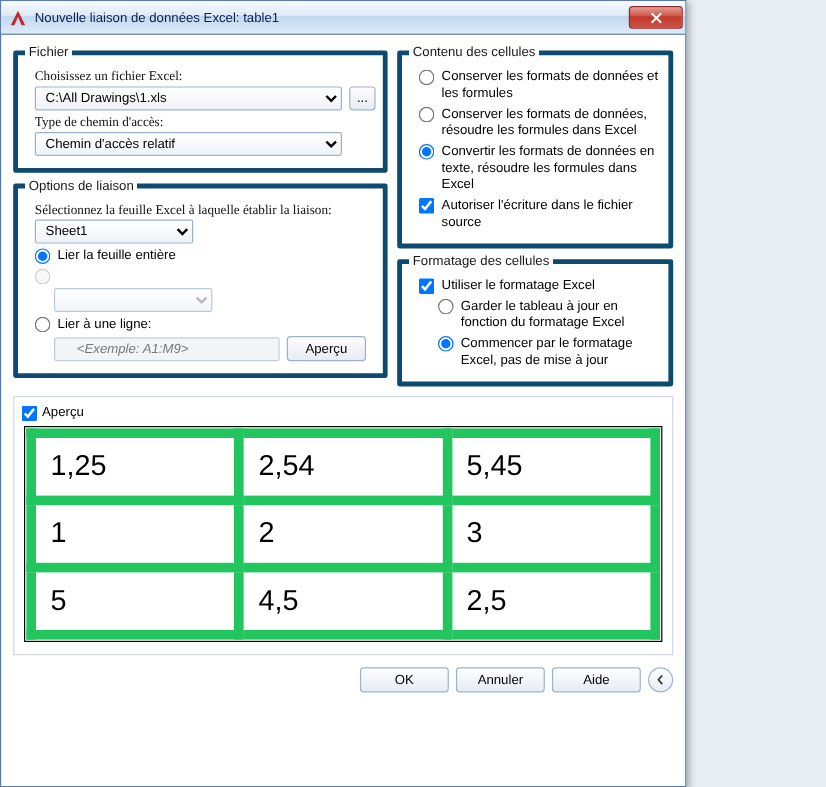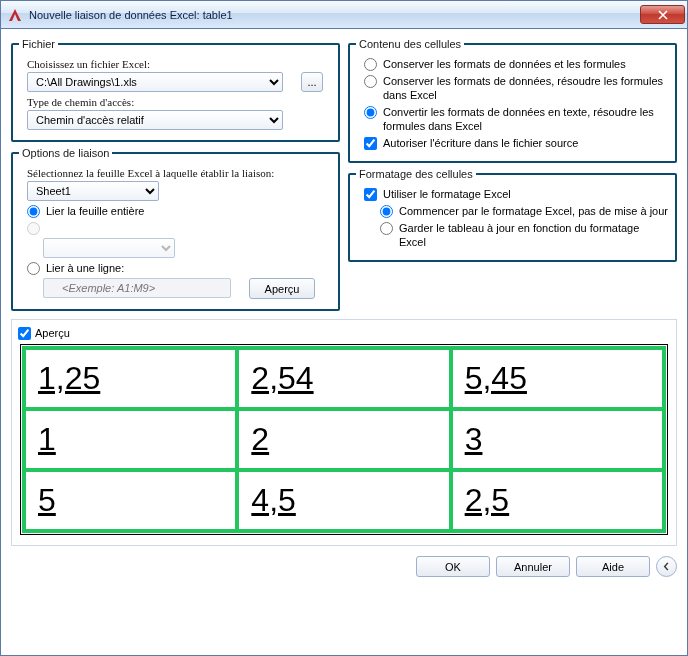--- a/index.html
+++ b/index.html
@@ -1,51 +1,51 @@
 <!DOCTYPE html>
 <html><head>
 <meta charset="utf-8">
 <style>
   * { box-sizing: border-box; font-family: "Segoe UI", Tahoma, sans-serif; font-size: 11px; }
   body { margin: 0; background: #e8ecf3; }
-  .window { width: 688px; height: 656px; background: #fff; border: 1px solid #5a7aa7; box-shadow: 2px 2px 6px rgba(0,0,0,.3); }
+  .window { width: 572px; height: 656px; background: #fff; border: 1px solid #5a7aa7; box-shadow: 2px 2px 6px rgba(0,0,0,.3); }
   .titlebar { height: 28px; background: linear-gradient(#f7fbff,#dce9f7 45%,#c3d7ee 46%,#dceafb); border-bottom: 1px solid #5a7aa7; display:flex; align-items:center; padding:0 2px 0 6px; }
   .app-icon { width:16px; height:16px; display:flex; align-items:center; justify-content:center; margin-right:6px;}
   .app-icon svg{width:16px;height:16px;}
   .title { flex:1; color:#0a214a; }
   .close-btn { width:45px; height:19px; background: linear-gradient(#e49d96,#cf5045 45%,#c0392b 46%,#cf5045); border:1px solid #8b3026; border-radius:3px; color:#fff; display:flex;align-items:center;justify-content:center; cursor:pointer;}
   .close-btn svg{width:10px;height:10px;}
   .body { padding: 4px 10px 10px 10px; }
   .cols { display:flex; gap:8px; }
   .col { flex:1; }
   .label { display:block; margin:4px 0 2px 8px; color:#111;font-family:Liberation Serif, serif;}
-  .row { display:flex; align-items:flex-start; margin:2px 0 2px 8px; gap:18px;}
+  .row { display:flex; align-items:flex-end; margin:2px 0 2px 8px; gap:6px;}
   .radio-row, .check-row { display:flex; align-items:flex-start; gap:6px; margin:3px 0 3px 8px;}
   .radio-row span, .check-row span { line-height:14px; }
   select.combo { width:260px; height:20px; background:linear-gradient(#fff,#eef2f8); border:1px solid #9cb2cc; border-radius:2px; padding:0 4px;}
   select.combo.wide { width:256px;}
   select.combo.narrow { width:132px;}
   .browse-btn { width:22px; height:20px; display:flex;align-items:center;justify-content:center; background:linear-gradient(#fdfdfe,#e7ecf3); border:1px solid #9cb2cc; border-radius:3px; cursor:pointer;}
   .browse-btn span{line-height:0;}
   input[type=text]{ height:20px; border:1px solid #c2cdd9; background:#fff; padding:0 18px; border-radius:2px;}
   input[type=text]::placeholder{ color:#777; font-style:italic;}
   input[type=text]:disabled{ background:#f2f4f7; color:#999;}
   .btn { height:21px; min-width:66px; padding:0 10px; background:linear-gradient(#fdfdfe,#e7ecf3); border:1px solid #9cb2cc; border-radius:3px; cursor:pointer;}
   input[type=radio], input[type=checkbox]{ margin:1px 0 0 0;}
   .disabled, .disabled * { color:#9a9a9a !important; }
   .preview-group { margin-top:8px; border:1px solid #d0d8e4; padding:6px 8px 10px 8px;}
   .preview-header{ display:flex; align-items:center; gap:4px; margin-bottom:4px; margin-left:-2px;}
   .preview-table-wrap{ border:1px solid #000; background:#fff; padding:1px;}
   table.preview{ border-collapse:collapse; width:100%; table-layout:fixed;}
-  table.preview td{ border:4px solid #22c55e; font-size:32px; font-family:Arial,Helvetica,sans-serif; padding:10px 12px; font-weight:normal; color:#000;text-decoration:underline;}
+  table.preview td{ border:8px solid #22c55e; font-size:24px; font-family:Arial,Helvetica,sans-serif; padding:10px 12px; font-weight:normal; color:#000;}
   .footer { display:flex; justify-content:flex-end; gap:6px; margin-top:10px;}
   .circle-btn { width:21px;height:21px;border:1px solid #9cb2cc;border-radius:50%;background:linear-gradient(#fdfdfe,#e7ecf3);display:flex;align-items:center;justify-content:center;cursor:pointer;}
   .circle-btn svg{width:9px;height:9px;}
   .sub-indent{ margin-left:24px;}
-  fieldset{border:2px solid #0c4a6e; border-radius:2px; padding:4px 6px 8px 6px; margin:5px 0 0 0;}
+  fieldset{border:4px solid #0c4a6e; border-radius:2px; padding:4px 6px 8px 6px; margin:5px 0 0 0;}
   legend{padding:0 3px;color:#16181a;}
 </style>
 </head>
 <body>
 
 <div class="window">
   <div class="titlebar">
     <span class="app-icon">
       <svg viewBox="0 0 16 16">
           <path fill="#c1272d" d="M2 14 L8 2 L14 14 L11 14 L8 7 L5 14 Z"></path>
@@ -132,26 +132,26 @@
           </div>
         </fieldset>
 
         <fieldset>
           <legend>Formatage des cellules</legend>
           <div class="check-row">
             <input type="checkbox" checked="" style="">
             <span>Utiliser le formatage Excel</span>
           </div>
           <div class="radio-row sub-indent">
+            <input type="radio" name="fmt" style="">
+            <span>Garder le tableau à jour en fonction du formatage Excel</span>
+          </div>
+          <div class="radio-row sub-indent">
             <input type="radio" name="fmt" checked="" style="">
             <span>Commencer par le formatage Excel, pas de mise à jour</span>
-          </div>
-          <div class="radio-row sub-indent">
-            <input type="radio" name="fmt" style="">
-            <span>Garder le tableau à jour en fonction du formatage Excel</span>
           </div>
         </fieldset>
       </div>
     </div>
 
     <div class="preview-group">
       <div class="preview-header">
         <input type="checkbox" checked="" style="">
         <span>Aperçu</span>
       </div>

